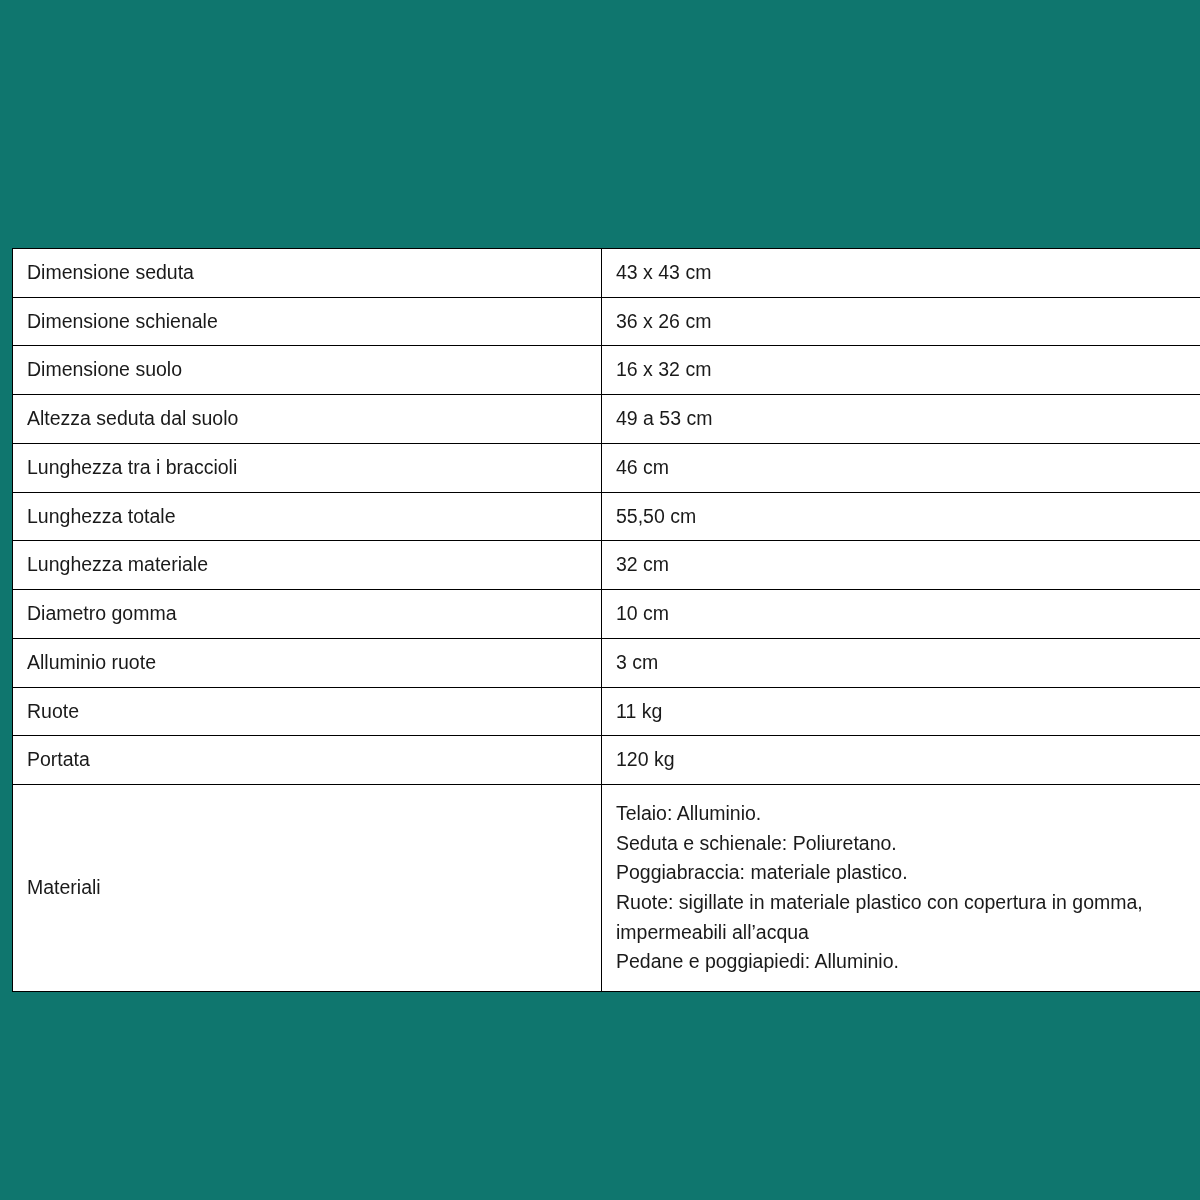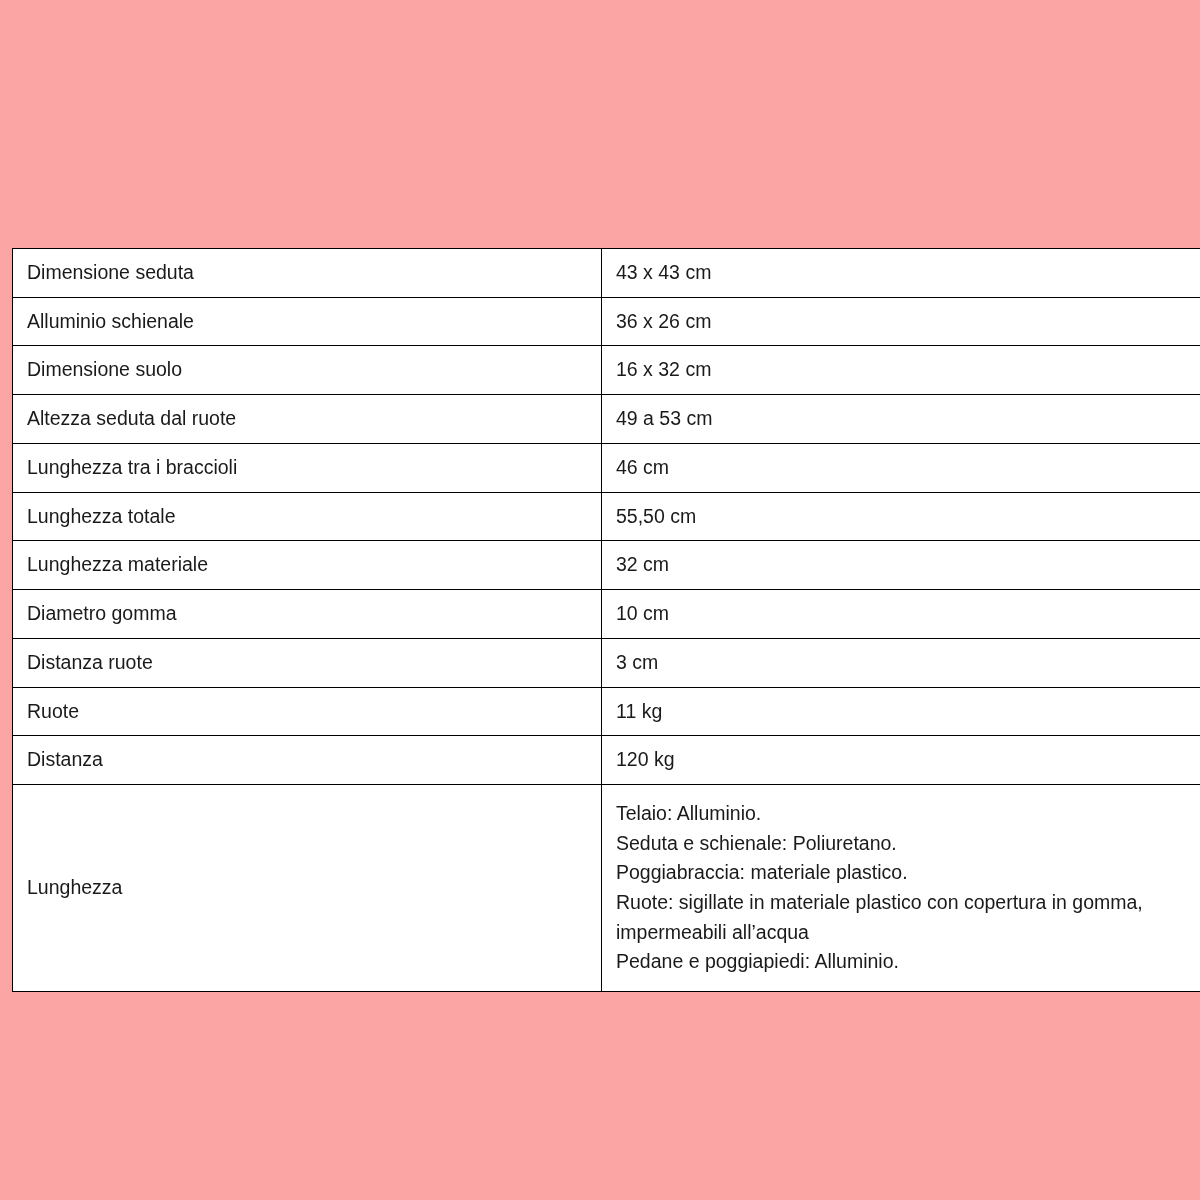--- a/index.html
+++ b/index.html
@@ -15,21 +15,21 @@
     position: relative;
     overflow: hidden;
   }
 
   .page {
     position: absolute;
     left: 0;
     top: 0;
     width: 1200px;
     height: 1200px;
-    background: #fca5a5;
+    background: #0f766e;
   }
 
   .spec-table-wrap {
     position: absolute;
     left: 12px;
     top: 248px;
     width: 1176px;
   }
 
   table.spec-table {
@@ -80,61 +80,61 @@
 
 <div class="page">
   <div class="spec-table-wrap">
     <table class="spec-table">
       <tbody>
         <tr>
           <td class="label">Dimensione seduta</td>
           <td class="value">43 x 43 cm</td>
         </tr>
         <tr>
-          <td class="label">Alluminio schienale</td>
+          <td class="label">Dimensione schienale</td>
           <td class="value">36 x 26 cm</td>
         </tr>
         <tr>
           <td class="label">Dimensione suolo</td>
           <td class="value">16 x 32 cm</td>
         </tr>
         <tr>
-          <td class="label">Altezza seduta dal ruote</td>
+          <td class="label">Altezza seduta dal suolo</td>
           <td class="value">49 a 53 cm</td>
         </tr>
         <tr>
           <td class="label">Lunghezza tra i braccioli</td>
           <td class="value">46 cm</td>
         </tr>
         <tr>
           <td class="label">Lunghezza totale</td>
           <td class="value">55,50 cm</td>
         </tr>
         <tr>
           <td class="label">Lunghezza materiale</td>
           <td class="value">32 cm</td>
         </tr>
         <tr>
           <td class="label">Diametro gomma</td>
           <td class="value">10 cm</td>
         </tr>
         <tr>
-          <td class="label">Distanza ruote</td>
+          <td class="label">Alluminio ruote</td>
           <td class="value">3 cm</td>
         </tr>
         <tr>
           <td class="label">Ruote</td>
           <td class="value">11 kg</td>
         </tr>
         <tr>
-          <td class="label">Distanza</td>
+          <td class="label">Portata</td>
           <td class="value">120 kg</td>
         </tr>
         <tr class="materials">
-          <td class="label">Lunghezza</td>
+          <td class="label">Materiali</td>
           <td class="value">
             <span class="mat-line">Telaio: Alluminio.</span>
             <span class="mat-line">Seduta e schienale: Poliuretano.</span>
             <span class="mat-line">Poggiabraccia: materiale plastico.</span>
             <span class="mat-line wrap">Ruote: sigillate in materiale plastico con copertura in gomma, impermeabili all’acqua</span>
             <span class="mat-line">Pedane e poggiapiedi: Alluminio.</span>
           </td>
         </tr>
       </tbody>
     </table>

